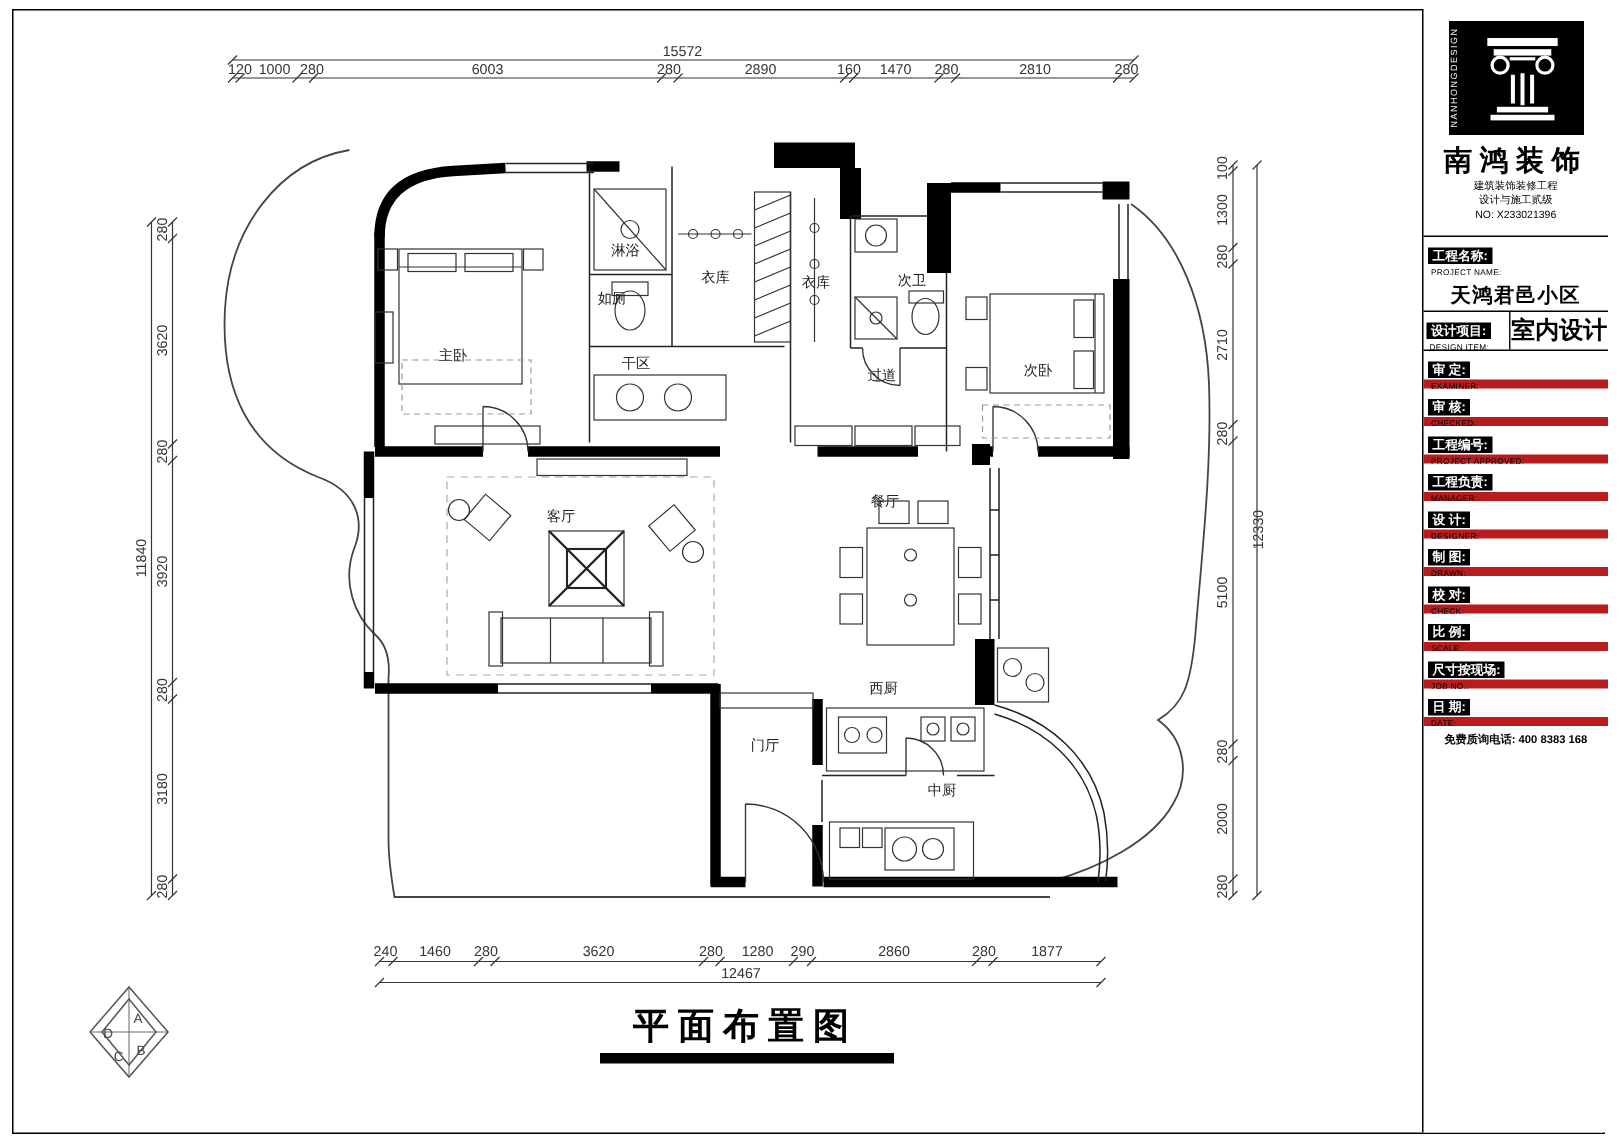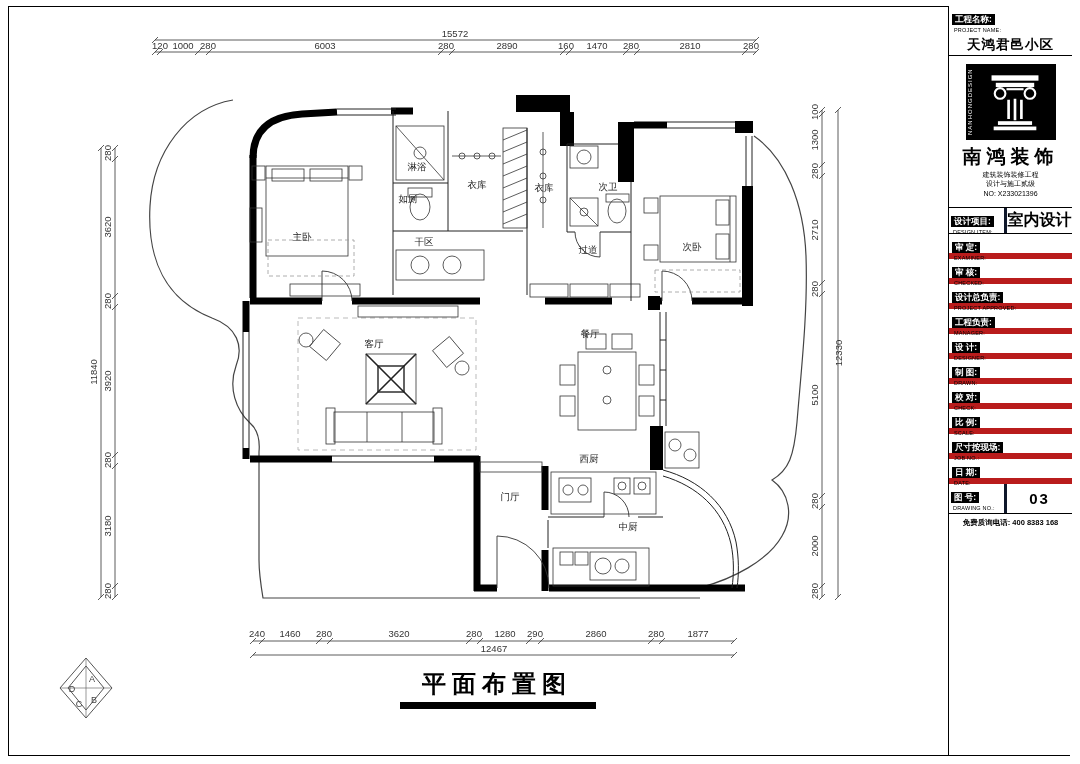--- a/index.html
+++ b/index.html
@@ -21,21 +21,21 @@
   .tb-logo{height:152px;text-align:center;padding-top:8px;}
   .logo-box{position:relative;width:90px;height:76px;background:#000;margin:0 auto;}
   .logo-vert{position:absolute;left:1px;top:4px;color:#fff;font-size:6px;letter-spacing:1px;
              writing-mode:vertical-rl;transform:rotate(180deg);height:68px;}
   .logo-col{position:absolute;right:8px;top:6px;}
   .company{font-size:19px;font-weight:bold;letter-spacing:5px;color:#000;margin-top:4px;}
   .cert{font-size:7px;color:#000;line-height:1.35;}
   .tb-project{height:50px;}
   .proj-name{font-size:13.5px;font-weight:bold;text-align:center;letter-spacing:1px;margin-top:3px;}
   .tb-row{display:flex;}
-  .item-l{width:58px;border-right:3px solid #0f172a;padding:2px 0 2px 2px;box-sizing:border-box;}
+  .item-l{width:58px;border-right:1px solid #0f172a;padding:2px 0 2px 2px;box-sizing:border-box;}
   .item-r{flex:1;display:flex;align-items:center;justify-content:center;font-size:16px;font-weight:bold;}
   .tb-item{height:26px;padding:0;}
   .tb-title{height:96px;}
   .tb-field{height:25px;padding:2px 3px;border-bottom:6px solid #b91c1c;box-sizing:border-box;}
   .tb-drawno{height:30px;padding:0;}
   .dno{flex:1;display:flex;align-items:center;justify-content:center;font-size:15px;font-weight:bold;letter-spacing:2px;}
   .tb-notes{flex:1;border-bottom:1px solid #000;}
   .note{font-size:6.3px;color:#000;line-height:1.5;margin-left:2px;white-space:nowrap;}
   .tb-phone{height:18px;display:flex;align-items:center;justify-content:center;
             font-size:7.5px;font-weight:bold;white-space:nowrap;}
@@ -322,65 +322,65 @@
     <g font-size="9" fill="#444" text-anchor="middle" font-family="'Liberation Serif',serif">
       <text x="92" y="682">A</text>
       <text x="94" y="703">B</text>
       <text x="79" y="707">C</text>
       <text x="72" y="692">D</text>
     </g>
   </svg>
 
   <div class="titleblock">
 
-    <div class="tb-sec tb-project">
-      <span class="lbl">工程名称:</span>
-      <div class="en">PROJECT NAME:</div>
-      <div class="proj-name">天鸿君邑小区</div>
-    </div>
-
     <div class="tb-sec tb-logo">
       <div class="logo-box">
         <div class="logo-vert">NANHONGDESIGN</div>
         <svg class="logo-col" width="66" height="64" viewBox="0 0 60 60">
           <rect x="8" y="5" width="44" height="5" fill="#fff"></rect>
           <rect x="12" y="12" width="36" height="4" fill="#fff"></rect>
           <circle cx="16" cy="22" r="5" fill="none" stroke="#fff" stroke-width="2"></circle>
           <circle cx="44" cy="22" r="5" fill="none" stroke="#fff" stroke-width="2"></circle>
           <path d="M22 18 H38" stroke="#fff" stroke-width="2" fill="none"></path>
           <path d="M24 28 V46 M30 27 V47 M36 28 V46" stroke="#fff" stroke-width="2.5" fill="none"></path>
           <rect x="14" y="48" width="32" height="3.5" fill="#fff"></rect>
           <rect x="10" y="53" width="40" height="3.5" fill="#fff"></rect>
         </svg>
       </div>
       <div class="company">南鸿装饰</div>
       <div class="cert">建筑装饰装修工程</div>
       <div class="cert">设计与施工贰级</div>
       <div class="cert">NO: X233021396</div>
     </div>
 
+    <div class="tb-sec tb-project">
+      <span class="lbl">工程名称:</span>
+      <div class="en">PROJECT NAME:</div>
+      <div class="proj-name">天鸿君邑小区</div>
+    </div>
+
     <div class="tb-sec tb-item tb-row">
       <div class="item-l">
         <span class="lbl">设计项目:</span>
         <div class="en">DESIGN ITEM:</div>
       </div>
       <div class="item-r">室内设计</div>
     </div>
 
 
     <div class="tb-field">
       <span class="lbl">审 定:</span>
       <div class="en">EXAMINER:</div>
     </div>
     <div class="tb-field">
       <span class="lbl">审 核:</span>
       <div class="en">CHECKED:</div>
     </div>
     <div class="tb-field">
-      <span class="lbl">设计总负责:</span>
+      <span class="lbl">工程编号:</span>
       <div class="en">PROJECT APPROVED:</div>
     </div>
     <div class="tb-field">
       <span class="lbl">工程负责:</span>
       <div class="en">MANAGER:</div>
     </div>
     <div class="tb-field">
       <span class="lbl">设 计:</span>
       <div class="en">DESIGNER:</div>
     </div>
@@ -398,24 +398,17 @@
     </div>
     <div class="tb-field">
       <span class="lbl">尺寸按现场:</span>
       <div class="en">JOB NO.:</div>
     </div>
     <div class="tb-field">
       <span class="lbl">日 期:</span>
       <div class="en">DATE:</div>
     </div>
 
-    <div class="tb-sec tb-drawno tb-row">
-      <div class="item-l">
-        <span class="lbl">图 号:</span>
-        <div class="en">DRAWING NO.:</div>
-      </div>
-      <div class="dno">03</div>
-    </div>
 
 
     <div class="tb-phone">免费质询电话: 400 8383 168</div>
   </div>
 </div>
 
 </body></html>

